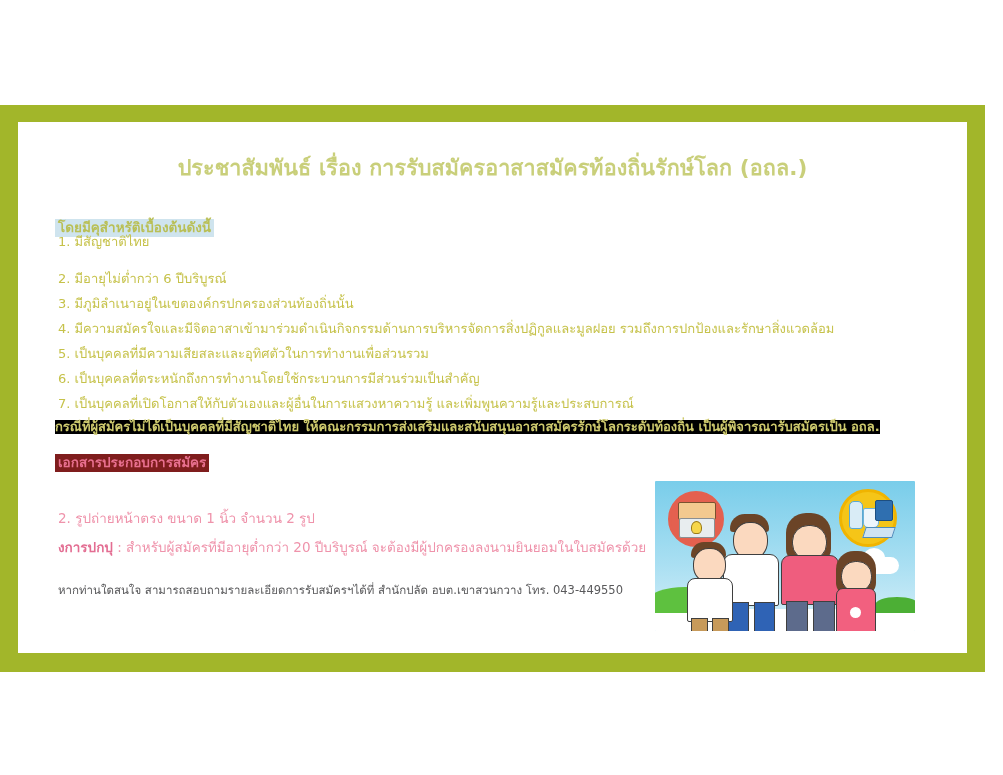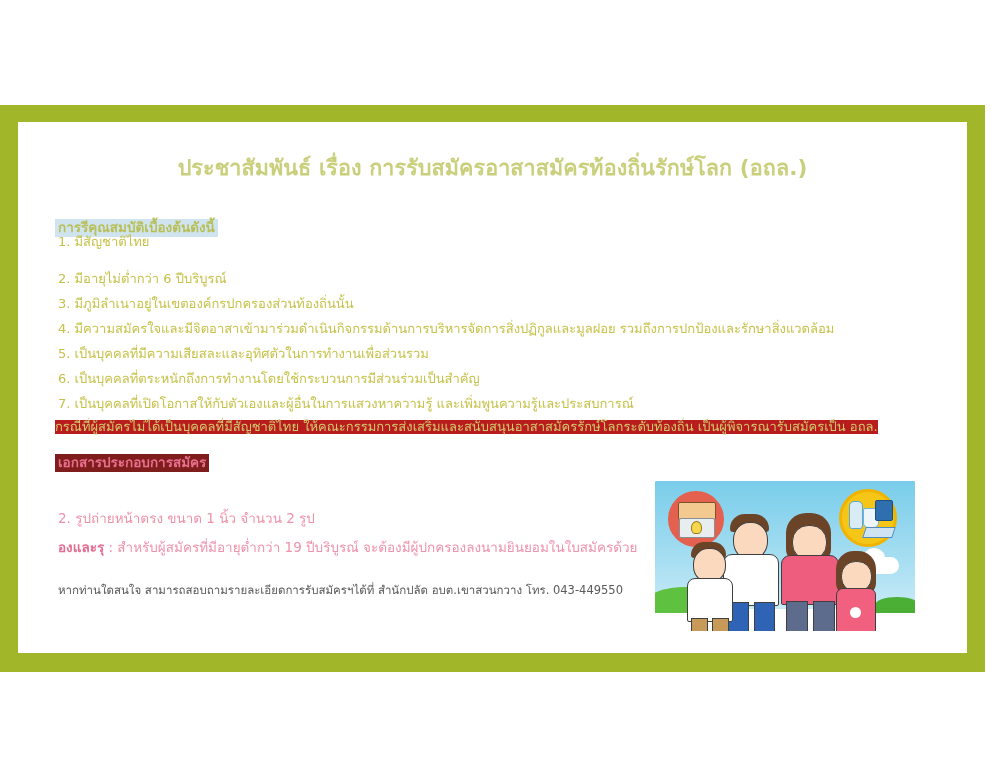--- a/index.html
+++ b/index.html
@@ -75,21 +75,22 @@
   .qual-item {
     left: 40px;
     font-size: 13px;
     color: #c6c24a;
   }
 
   #qual-note {
     left: 37px;
     font-size: 13px;
     color: #cfcb6e;
-    background: #b91c1c;
+    background: #000000;
+    font-weight: bold;
   }
 
   .doc-item {
     left: 40px;
     font-size: 13.5px;
     color: #ef93ab;
   }
   #doc-note {
     left: 40px;
     font-size: 13.5px;
@@ -264,38 +265,38 @@
   #girl .badge { position:absolute; left: 23px; top: 60px; width: 11px; height: 11px; border-radius:50%; background:#ffffff; }
 </style>
 </head>
 <body>
 
 <div id="poster-frame">
   <div id="poster-sheet">
 
     <div id="poster-title" class="txt">ประชาสัมพันธ์ เรื่อง การรับสมัครอาสาสมัครท้องถิ่นรักษ์โลก (อถล.)</div>
 
-    <div id="qual-heading" class="txt sec-head">การรีคุณสมบัติเบื้องต้นดังนี้</div>
+    <div id="qual-heading" class="txt sec-head">โดยมีคุสำหรัติเบื้องต้นดังนี้</div>
 
     <div class="txt qual-item" style="top:113px">1. มีสัญชาติไทย</div>
     <div class="txt qual-item" style="top:150px">2. มีอายุไม่ต่ำกว่า 6 ปีบริบูรณ์</div>
     <div class="txt qual-item" style="top:175px">3. มีภูมิลำเนาอยู่ในเขตองค์กรปกครองส่วนท้องถิ่นนั้น</div>
     <div class="txt qual-item" style="top:200px">4. มีความสมัครใจและมีจิตอาสาเข้ามาร่วมดำเนินกิจกรรมด้านการบริหารจัดการสิ่งปฏิกูลและมูลฝอย รวมถึงการปกป้องและรักษาสิ่งแวดล้อม</div>
     <div class="txt qual-item" style="top:225px">5. เป็นบุคคลที่มีความเสียสละและอุทิศตัวในการทำงานเพื่อส่วนรวม</div>
     <div class="txt qual-item" style="top:250px">6. เป็นบุคคลที่ตระหนักถึงการทำงานโดยใช้กระบวนการมีส่วนร่วมเป็นสำคัญ</div>
     <div class="txt qual-item" style="top:275px">7. เป็นบุคคลที่เปิดโอกาสให้กับตัวเองและผู้อื่นในการแสวงหาความรู้ และเพิ่มพูนความรู้และประสบการณ์</div>
 
     <div id="qual-note" class="txt" style="top:298px">กรณีที่ผู้สมัครไม่ได้เป็นบุคคลที่มีสัญชาติไทย ให้คณะกรรมการส่งเสริมและสนับสนุนอาสาสมัครรักษ์โลกระดับท้องถิ่น เป็นผู้พิจารณารับสมัครเป็น อถล.</div>
 
     <div id="docs-heading" class="txt sec-head">เอกสารประกอบการสมัคร</div>
 
     <div class="txt doc-item" style="top:389px">2. รูปถ่ายหน้าตรง ขนาด  1  นิ้ว  จำนวน  2  รูป</div>
 
     <div id="doc-note" class="txt" style="top:418px">
-      <span class="note-label">องและรุ</span><span> :  สำหรับผู้สมัครที่มีอายุต่ำกว่า  19  ปีบริบูรณ์  จะต้องมีผู้ปกครองลงนามยินยอมในใบสมัครด้วย</span>
+      <span class="note-label">งการปกปุ</span><span> :  สำหรับผู้สมัครที่มีอายุต่ำกว่า  20  ปีบริบูรณ์  จะต้องมีผู้ปกครองลงนามยินยอมในใบสมัครด้วย</span>
     </div>
 
     <div id="contact-line" class="txt">หากท่านใดสนใจ  สามารถสอบถามรายละเอียดการรับสมัครฯได้ที่  สำนักปลัด อบต.เขาสวนกวาง โทร. 043-449550</div>
 
     <div id="illustration">
       <div id="illu-ground"></div>
       <div class="bush" id="bush-left"></div>
       <div class="bush" id="bush-right"></div>
       <div id="cloud"></div>
 

